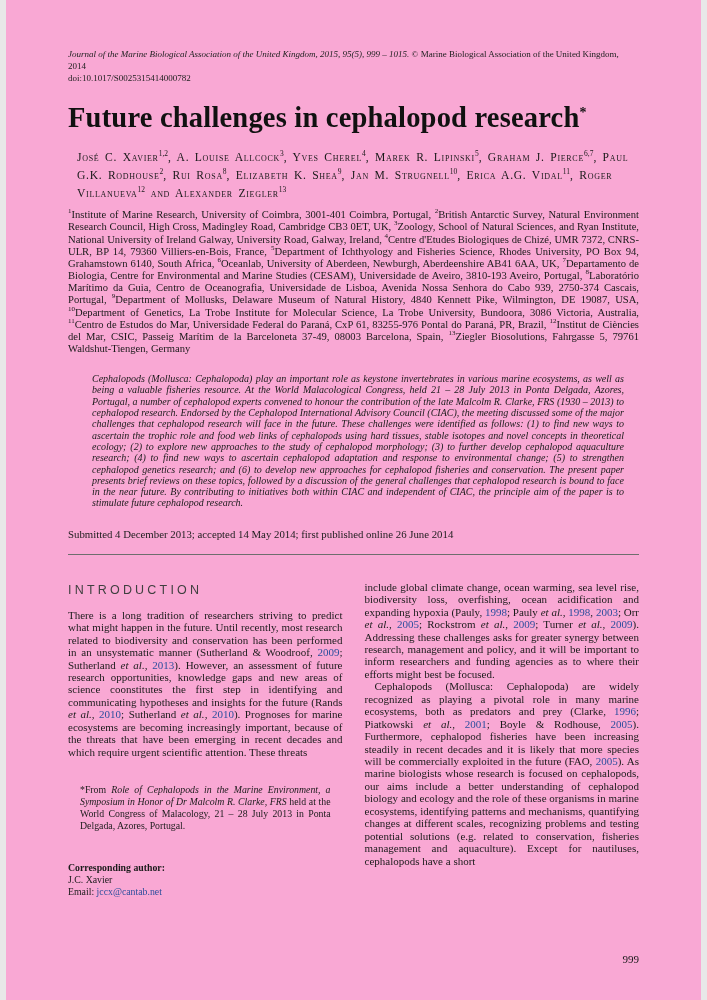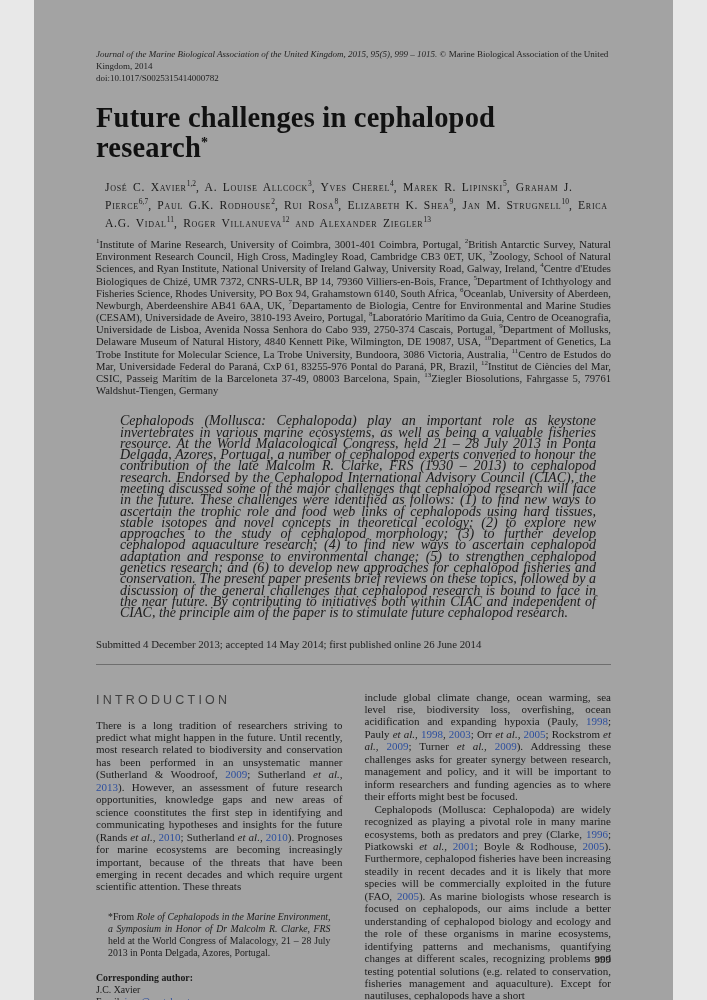--- a/index.html
+++ b/index.html
@@ -1,20 +1,20 @@
 <!DOCTYPE html>
 <html lang="en"><head>
 <meta charset="utf-8">
 <style>
   html,body { margin:0; padding:0; background:#e8e8e8; }
   .page {
     position: relative;
-    width: 639px; height: 1000px;
+    width: 695px; height: 1000px;
     margin: 0 auto;
-    background: #a3a3a3;
+    background: #f9a8d4;
     box-sizing: border-box;
     padding: 48px 62px 0 62px;
     font-family: "Liberation Serif", serif;
     color: #1c1c1c;
     overflow: hidden;
   }
   
   .jheader { font-size: 9px; line-height: 1.35; color:#222; }
   .jheader .jname { font-style: italic; }
   .doi { font-size: 9px; color:#222; }
@@ -38,21 +38,21 @@
   .affils {
     margin: 6px 0 0 0;
     font-size: 10.6px; line-height: 12.15px;
     text-align: justify; color:#1a1a1a;
   }
   .affils sup { font-size: 7px; line-height: 0; }
   
   .abstract {
     margin: 18px 15px 8px 24px;
     font-style: italic;
-    font-size: 14px; line-height: 11.3px;
+    font-size: 10px; line-height: 11.3px;
     text-align: justify; color:#1a1a1a;
   }
   
   .keywords { margin: 26px 0 0 0; font-size: 10.8px; line-height: 13px; }
   .keywords b { font-weight: bold; }
   .dates { margin: 19px 0 0 0; font-size: 10.8px; line-height: 13px; }
   hr.rule { border: none; border-top: 1px solid #6e6e6e; margin: 13px 0 0 0; }
   
   .cols { display: flex; gap: 22px; margin-top: 26px; height: 318px; }
   .col { flex: 1 1 0; display: flex; flex-direction: column; min-width: 0; }
@@ -70,21 +70,21 @@
   .body-p.indent { text-indent: 10px; }
   .link { color: #2d4f9e; }
   .i { font-style: italic; }
   sup { line-height: 0; }
   
   .footblock { margin-top: auto; }
   .footnote {
     font-size: 9.8px; line-height: 12px;
     text-align: justify; color:#1b1b1b; margin: 12px;
   }
-  .corr { margin-top: 13px; font-size: 9.8px; line-height: 12.2px; color:#1b1b1b; }
+  .corr { margin-top: 30px; font-size: 9.8px; line-height: 12.2px; color:#1b1b1b; }
   .corr .corr-label { font-weight: bold; }
   .pagenum {
     position: absolute; right: 62px; top: 953px;
     font-size: 11px; color:#1b1b1b;
   }
 </style>
 </head>
 <body>
 
 <div class="page">

